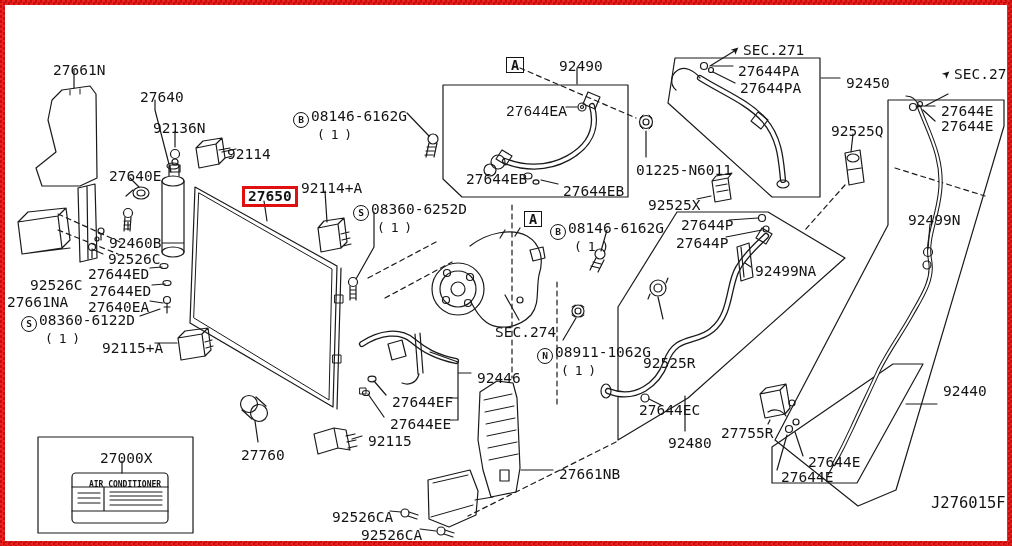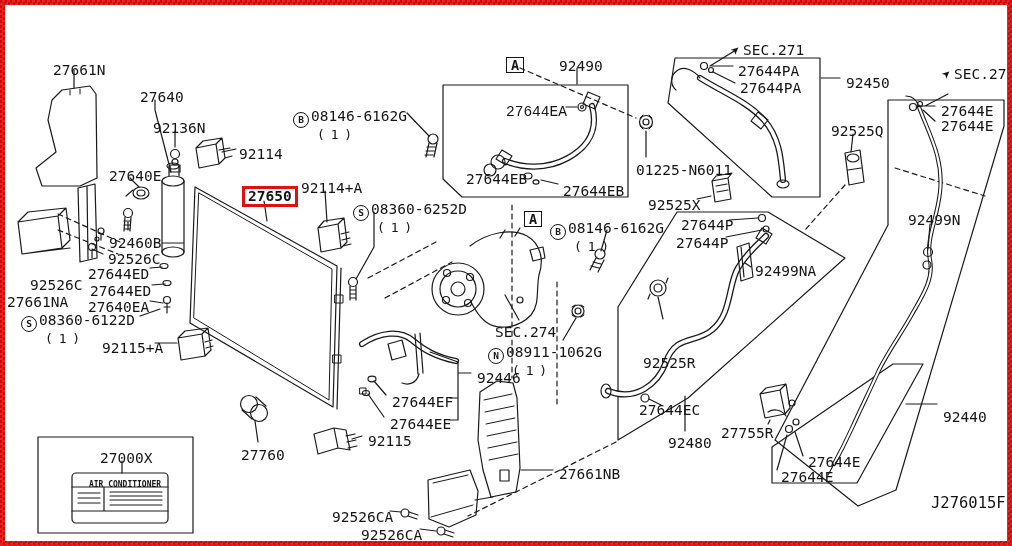--- a/index.html
+++ b/index.html
@@ -281,21 +281,21 @@
                  M840,78 L821,78 M853,134 L851,152 M935,106 L921,106 M935,121 L923,110
                  M407,113 L429,136 M577,68 L577,84 M736,50 L710,66 M948,94 L925,106
                  M558,184 L541,180 M566,107 L577,107"></path>
       </g>
     </svg>
 
     <div id="labels-layer">
         <div class="part-label plain" style="left: 48px; top: 58px;">27661N</div>
         <div class="part-label plain" style="left: 135px; top: 85px;">27640</div>
         <div class="part-label plain" style="left: 148px; top: 116px;">92136N</div>
-        <div class="part-label plain" style="left: 234px; top: 142px;">92114</div>
+        <div class="part-label plain" style="left: 222px; top: 142px;">92114</div>
         <div class="part-label plain" style="left: 104px; top: 164px;">27640E</div>
         <div class="part-label redbox" style="left: 237px; top: 181px;">27650</div>
         <div class="part-label plain" style="left: 296px; top: 176px;">92114+A</div>
         <div class="part-label circle" style="left: 348px; top: 197px;"><span class="circ">S</span><span>08360-6252D</span><span class="qty">( 1 )</span></div>
         <div class="part-label plain" style="left: 104px; top: 231px;">92460B</div>
         <div class="part-label plain" style="left: 103px; top: 247px;">92526C</div>
         <div class="part-label plain" style="left: 83px; top: 262px;">27644ED</div>
         <div class="part-label plain" style="left: 85px; top: 279px;">27644ED</div>
         <div class="part-label plain" style="left: 83px; top: 295px;">27640EA</div>
         <div class="part-label plain" style="left: 25px; top: 273px;">92526C</div>
@@ -306,41 +306,41 @@
         <div class="part-label plain" style="left: 236px; top: 443px;">27760</div>
         <div class="part-label plain" style="left: 363px; top: 429px;">92115</div>
         <div class="part-label plain" style="left: 387px; top: 390px;">27644EF</div>
         <div class="part-label plain" style="left: 385px; top: 412px;">27644EE</div>
         <div class="part-label plain" style="left: 472px; top: 366px;">92446</div>
         <div class="part-label plain" style="left: 327px; top: 505px;">92526CA</div>
         <div class="part-label plain" style="left: 356px; top: 523px;">92526CA</div>
         <div class="part-label plain" style="left: 494px; top: 490px; margin-top: 44px;">27661NC</div>
         <div class="part-label plain" style="left: 554px; top: 462px;">27661NB</div>
         <div class="part-label sec" style="left: 490px; top: 320px; text-align: right;">SEC.274</div>
-        <div class="part-label circle" style="left: 483px; top: 340px;"><span class="circ">N</span><span>08911-1062G</span><span class="qty">( 1 )</span></div>
+        <div class="part-label circle" style="left: 532px; top: 340px;"><span class="circ">N</span><span>08911-1062G</span><span class="qty">( 1 )</span></div>
         <div class="part-label abox" style="left: 501px; top: 52px;">A</div>
         <div class="part-label abox" style="left: 519px; top: 206px;">A</div>
         <div class="part-label circle" style="left: 288px; top: 104px;"><span class="circ">B</span><span>08146-6162G</span><span class="qty">( 1 )</span></div>
         <div class="part-label plain" style="left: 554px; top: 54px;">92490</div>
         <div class="part-label plain" style="left: 501px; top: 100px; font-family: Liberation Mono, monospace;">27644EA</div>
         <div class="part-label plain" style="left: 461px; top: 167px;">27644EB</div>
         <div class="part-label plain" style="left: 558px; top: 179px;">27644EB</div>
         <div class="part-label plain" style="left: 631px; top: 158px;">01225-N6011</div>
         <div class="part-label plain" style="left: 643px; top: 193px;">92525X</div>
         <div class="part-label circle" style="left: 545px; top: 216px;"><span class="circ">B</span><span>08146-6162G</span><span class="qty">( 1 )</span></div>
         <div class="part-label plain" style="left: 676px; top: 213px;">27644P</div>
         <div class="part-label plain" style="left: 671px; top: 231px;">27644P</div>
         <div class="part-label plain" style="left: 750px; top: 259px;">92499NA</div>
         <div class="part-label plain" style="left: 638px; top: 319px; margin-top: 32px;">92525R</div>
         <div class="part-label plain" style="left: 634px; top: 398px;">27644EC</div>
         <div class="part-label plain" style="left: 663px; top: 431px;">92480</div>
         <div class="part-label plain" style="left: 716px; top: 421px;">27755R</div>
         <div class="part-label plain" style="left: 803px; top: 450px;">27644E</div>
         <div class="part-label plain" style="left: 776px; top: 465px;">27644E</div>
-        <div class="part-label plain" style="left: 938px; top: 405px;">92440</div>
+        <div class="part-label plain" style="left: 938px; top: 379px;">92440</div>
         <div class="part-label sec" style="left: 727px; top: 38px;"><span class="sec-arrow">➤</span><span>SEC.271</span></div>
         <div class="part-label plain" style="left: 733px; top: 59px;">27644PA</div>
         <div class="part-label plain" style="left: 735px; top: 76px;">27644PA</div>
         <div class="part-label plain" style="left: 841px; top: 71px;">92450</div>
         <div class="part-label plain" style="left: 826px; top: 119px;">92525Q</div>
         <div class="part-label sec" style="left: 938px; top: 62px;"><span class="sec-arrow">➤</span><span>SEC.271</span></div>
         <div class="part-label plain" style="left: 936px; top: 99px;">27644E</div>
         <div class="part-label plain" style="left: 936px; top: 114px;">27644E</div>
         <div class="part-label plain" style="left: 903px; top: 208px;">92499N</div>
         <div class="part-label code" style="left: 926px; top: 490px;">J276015F</div>

